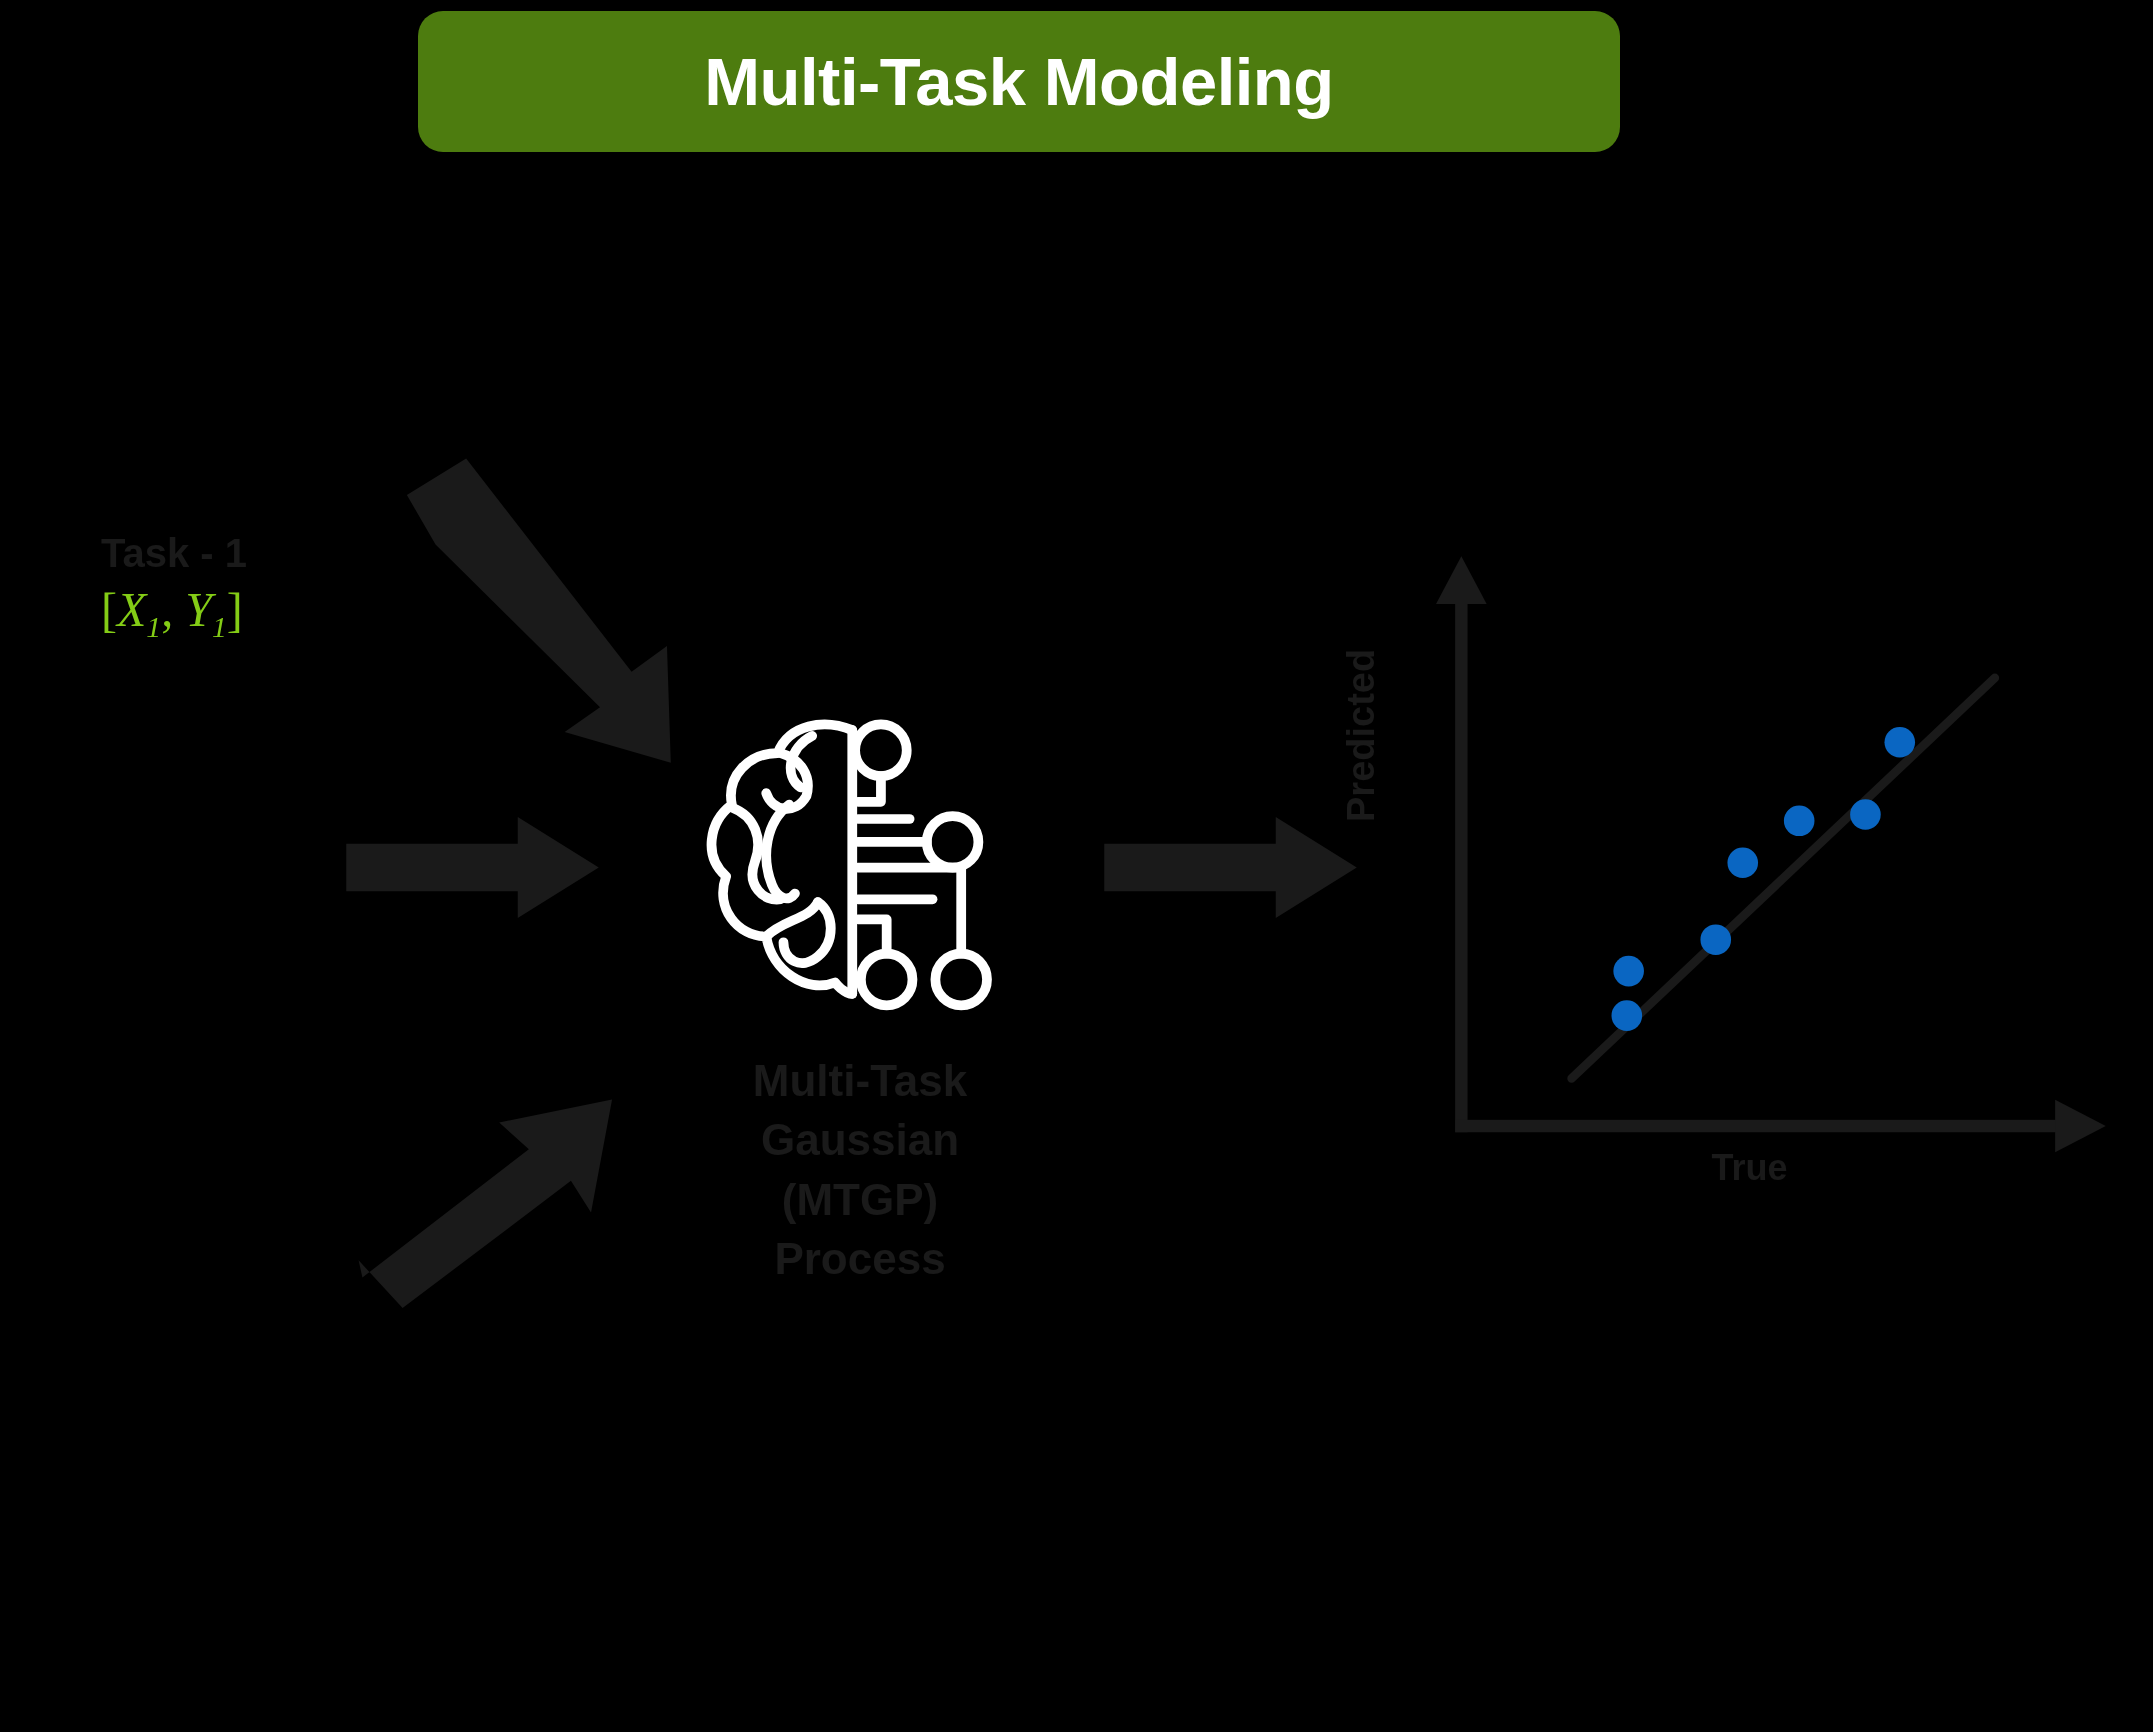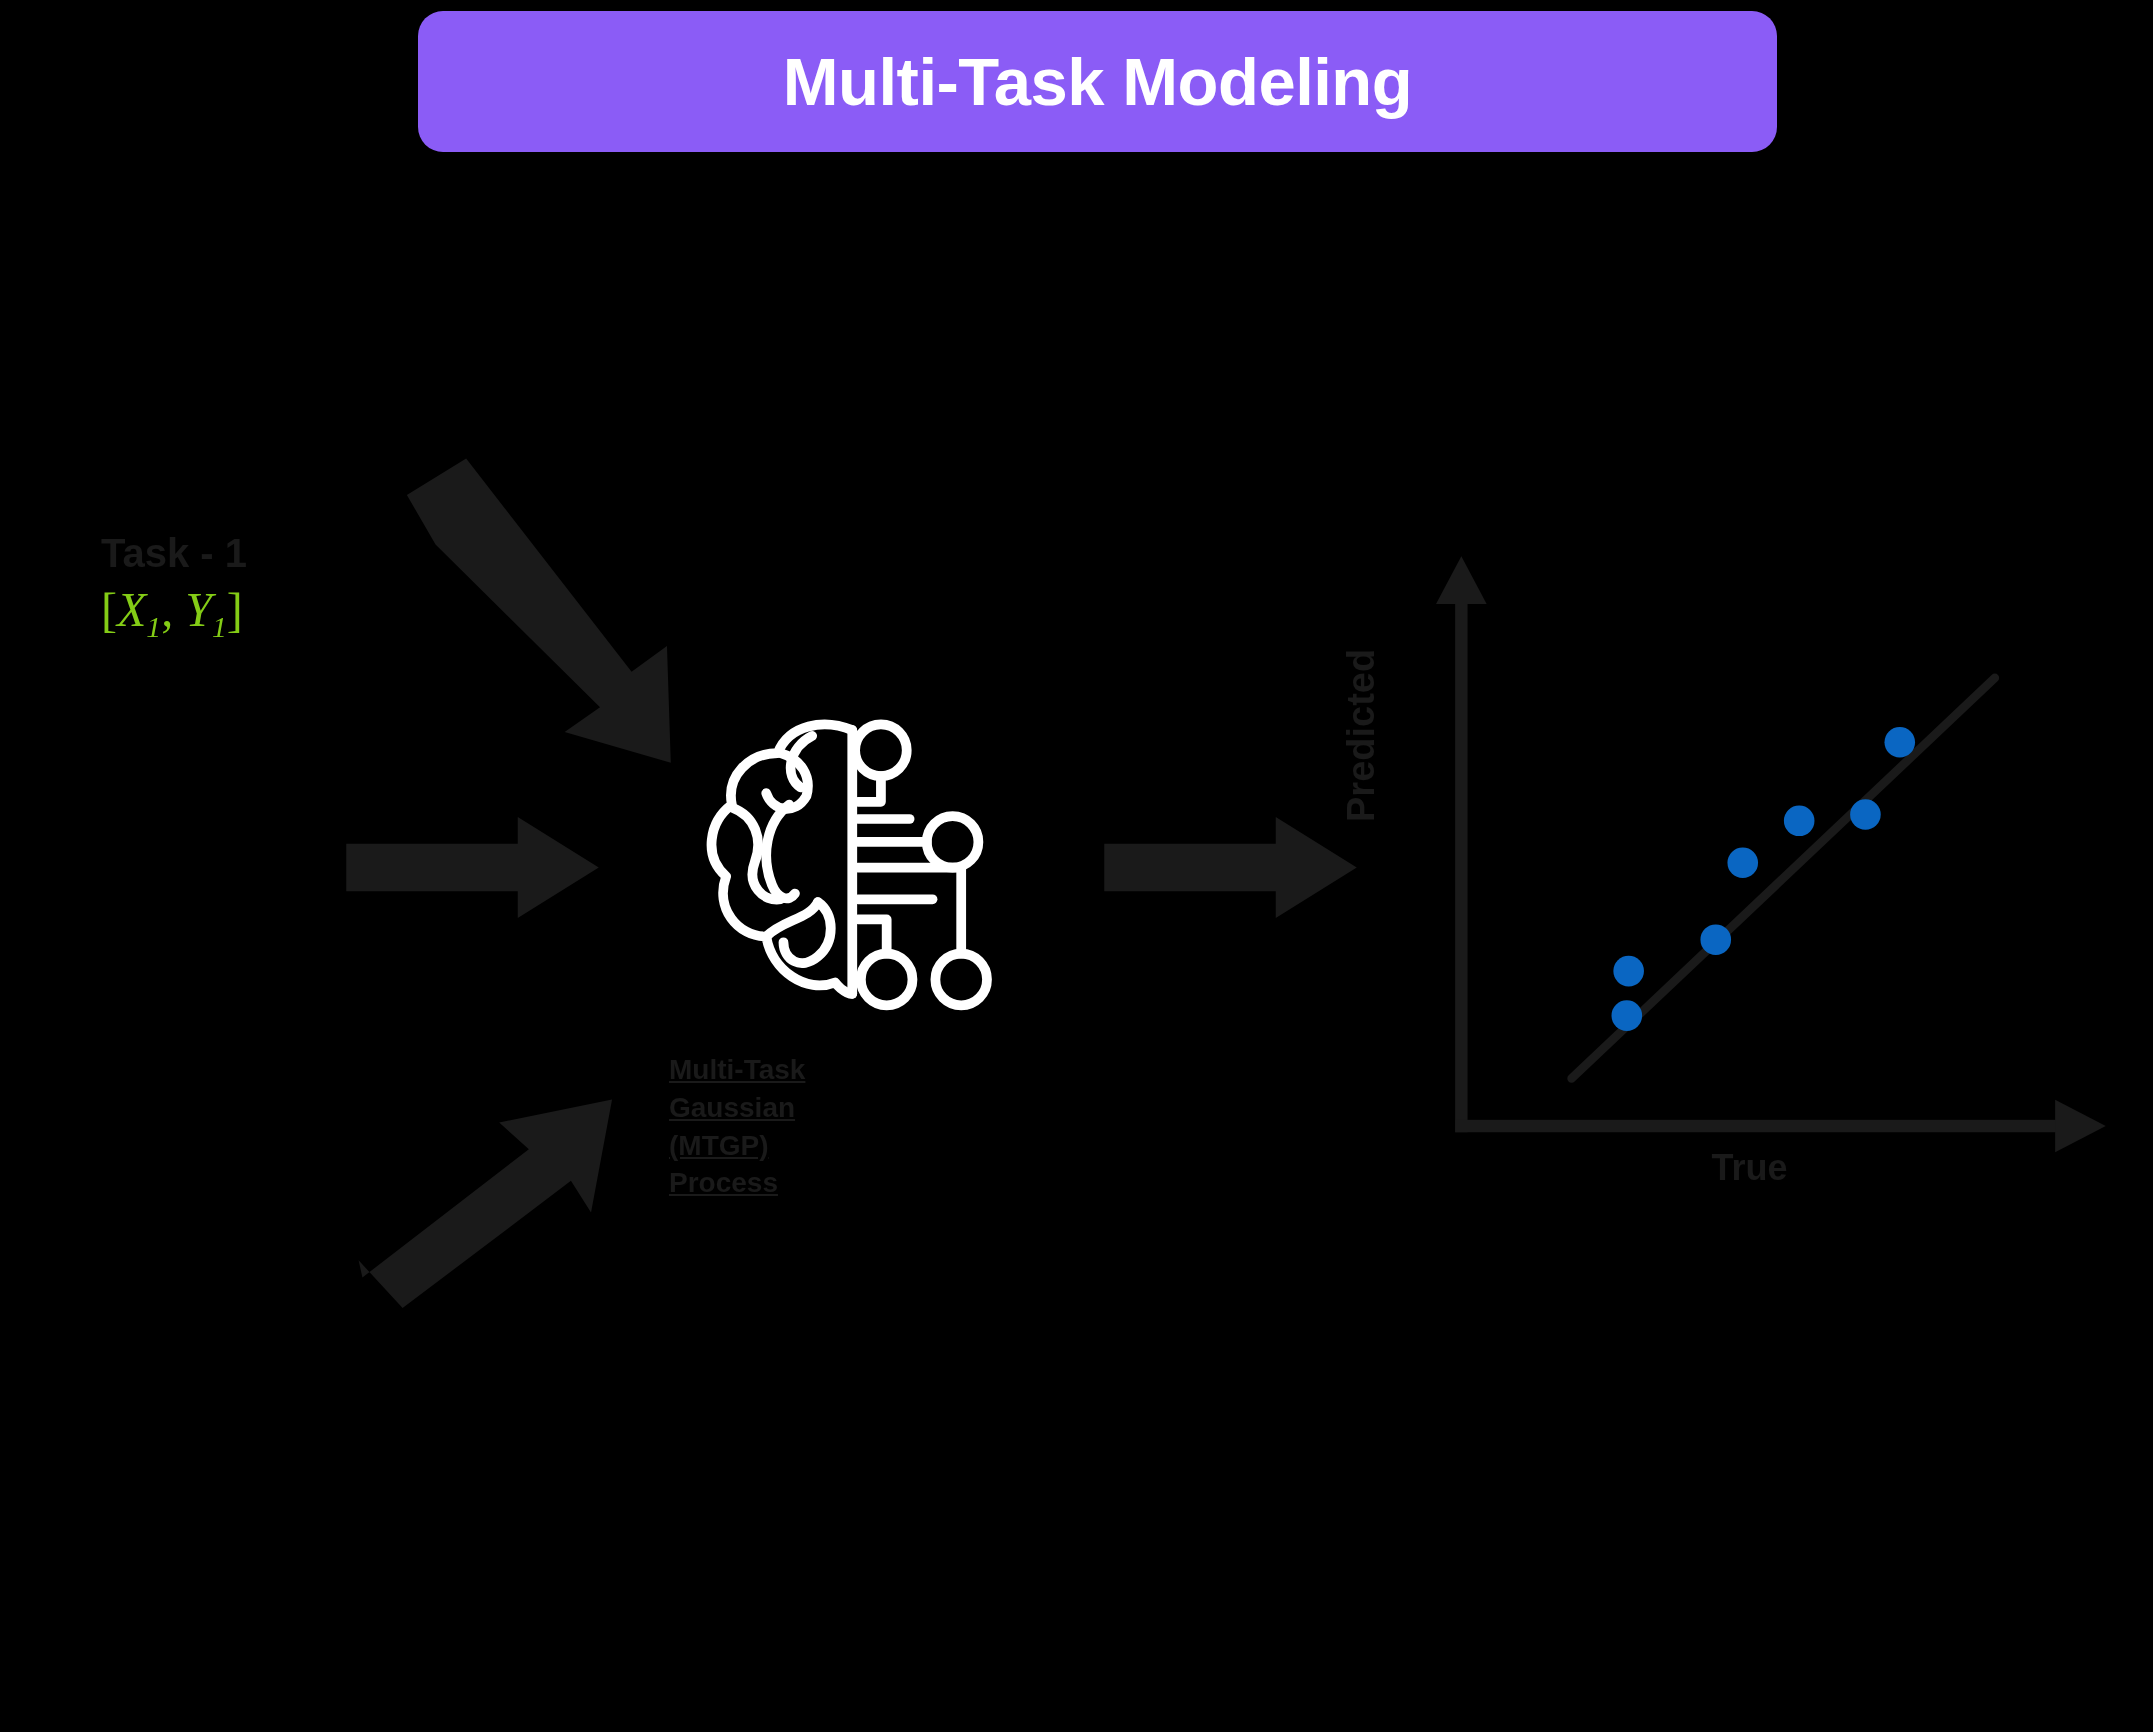--- a/index.html
+++ b/index.html
@@ -4,22 +4,22 @@
 <style>
   html,body{margin:0;padding:0;background:#000;}
   body{
     width:2154px;height:1732px;position:relative;overflow:hidden;
     font-family:"Liberation Sans", sans-serif;
   }
   #stage{position:absolute;inset:0;background:#000;}
 
   
   .title-banner{
-    position:absolute;left:418px;top:10.5px;width:1359px;height:141px;
-    background:#8b5cf6;border-radius:25px;
+    position:absolute;left:418px;top:10.5px;width:1202px;height:141px;
+    background:#4d7c0f;border-radius:25px;
     display:flex;align-items:center;justify-content:center;
   }
   .title-text{
     color:#ffffff;font-size:67px;font-weight:bold;letter-spacing:-0.5px;
     white-space:nowrap;
   }
 
   
   .task-block{position:absolute;left:84px;margin-left:17px;}
   .task-name{
@@ -36,22 +36,22 @@
   .t2{top:999px;}
   .tn{top:1572px;}
 
   
   .arrow-svg{position:absolute;overflow:visible;}
 
   
   .mtgp-icon{position:absolute;left:686px;top:690px;width:344px;height:344px;}
   .mtgp-caption{
     position:absolute;left:669px;top:1051px;width:382px;
-    text-align:left;color:#1a1a1a;
-    font-size:28px;font-weight:bold;line-height:1.35;text-decoration:underline;
+    text-align:center;color:#1a1a1a;
+    font-size:44px;font-weight:bold;line-height:1.35;
   }
 
   
   .plot{position:absolute;left:1415px;top:535px;width:707px;height:669px;}
   .plot svg{position:absolute;left:0;top:0;}
   .ylabel{
     position:absolute;left:-75px;top:287px;
     transform:rotate(-90deg);transform-origin:left top;
     color:#1a1a1a;font-size:38px;font-weight:bold;white-space:nowrap;
   }

